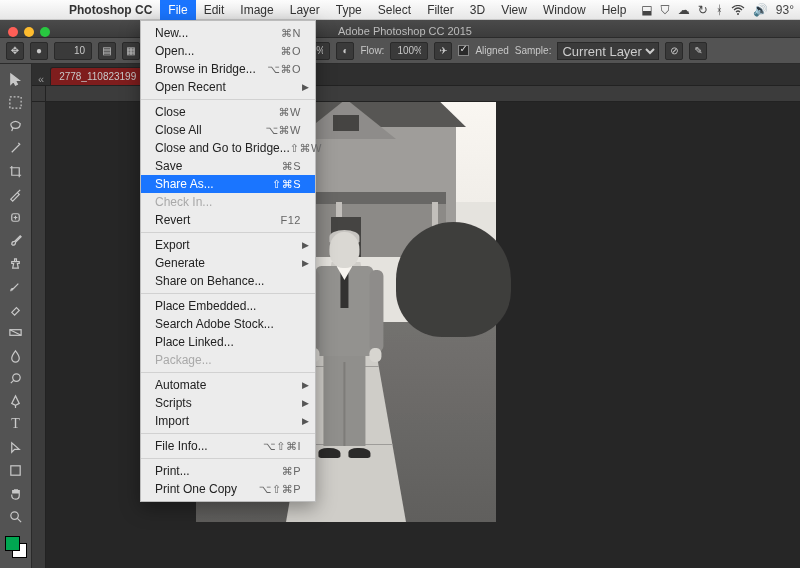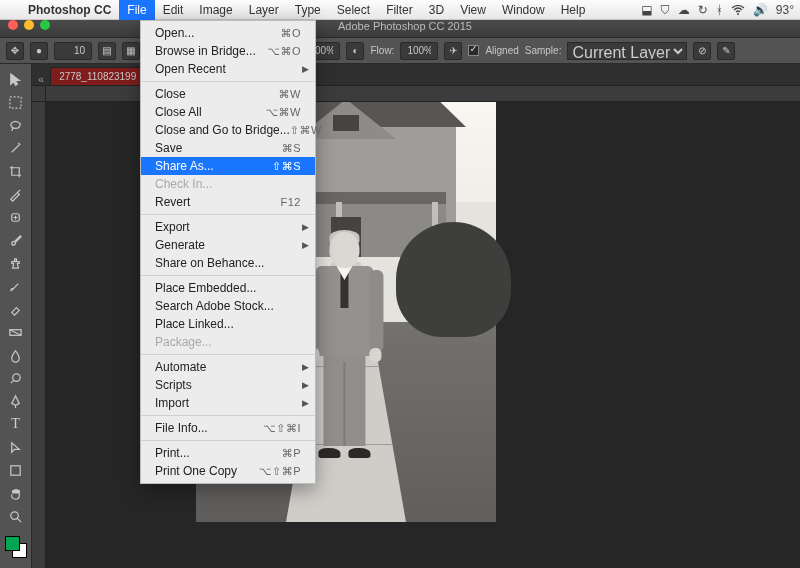--- a/index.html
+++ b/index.html
@@ -20,42 +20,42 @@
   }
   *{box-sizing:border-box;user-select:none;font-family:-apple-system,"Helvetica Neue",Arial,sans-serif;}
   html,body{margin:0;padding:0;width:800px;height:568px;overflow:hidden;background:#000;}
   #stage{position:relative;width:800px;height:568px;background:var(--ps-dark4);}
 
   
   #macbar{position:absolute;top:0;left:0;right:0;height:20px;background:linear-gradient(#fcfcfc,#e7e7e7);border-bottom:1px solid #c7c7c7;display:flex;align-items:center;font-size:12px;color:var(--mac-text);}
   #macbar .apple{padding:0 10px;font-size:13px;}
   #macbar .mitem{padding:0 8px;height:20px;line-height:20px;}
   #macbar .mitem.open{background:var(--menu-highlight);color:#fff;}
-  #macbar .appname{font-weight:600;}
+  #macbar .appname{font-weight:600;margin-left:41px;}
   #macbar .spacer{flex:1;}
   #macbar .tray{padding-right:6px;display:flex;align-items:center;gap:8px;font-size:12px;color:#444;}
   #macbar .tray span{display:inline-flex;align-items:center;}
 
   
-  #ps-title{position:absolute;top:20px;left:0;right:0;height:18px;background:linear-gradient(#4a4a4a,#3c3c3c);border-bottom:1px solid #2b2b2b;display:flex;align-items:flex-start;font-size:11px;color:#bbb;}
+  #ps-title{position:absolute;top:20px;left:0;right:0;height:18px;background:linear-gradient(#4a4a4a,#3c3c3c);border-bottom:1px solid #2b2b2b;display:flex;align-items:flex-end;font-size:11px;color:#bbb;}
   #ps-title .traffic{display:flex;gap:6px;padding:0 8px;}
   #ps-title .tl{width:10px;height:10px;border-radius:50%;}
   #ps-title .tl.red{background:#ff5f57;}
   #ps-title .tl.yel{background:#febc2e;}
   #ps-title .tl.grn{background:#28c840;}
   #ps-title .title{flex:1;text-align:center;margin-left:-48px;}
 
   
   #optbar{position:absolute;top:38px;left:0;right:0;height:26px;background:var(--ps-dark1);border-bottom:1px solid #2b2b2b;display:flex;align-items:center;font-size:10px;color:var(--ps-text);padding:0 6px;gap:6px;}
   #optbar .field{display:flex;align-items:center;gap:4px;background:#3a3a3a;border:1px solid #2a2a2a;border-radius:2px;padding:1px 4px;height:18px;}
   #optbar .field input{background:transparent;border:none;color:var(--ps-text);width:28px;font-size:10px;outline:none;text-align:right;}
   #optbar .ico{width:18px;height:18px;display:inline-flex;align-items:center;justify-content:center;border:1px solid #2a2a2a;border-radius:2px;background:#3a3a3a;font-size:10px;}
   #optbar .chk{width:11px;height:11px;border:1px solid #888;background:#2a2a2a;position:relative;}
   #optbar .chk.checked::after{content:"✓";position:absolute;top:-3px;left:0;color:#ddd;font-size:10px;}
-  #optbar select{background:#3a3a3a;color:#ccc;border:1px solid #2a2a2a;font-size:16px;height:18px;}
+  #optbar select{background:#3a3a3a;color:#ccc;border:1px solid #2a2a2a;font-size:13px;height:18px;}
 
   
   #tabrow{position:absolute;top:64px;left:32px;right:0;height:22px;background:var(--ps-dark3);display:flex;align-items:flex-end;font-size:10px;color:var(--ps-text);border-bottom:1px solid #222;}
   #tabrow .dpad{padding:0 6px;color:#999;font-size:11px;}
   #tabrow .tab{background:#7f1d1d;border:1px solid #222;border-bottom:none;padding:3px 8px;border-radius:3px 3px 0 0;}
   
   
   #tools{position:absolute;top:64px;left:0;width:32px;bottom:0;background:var(--ps-dark1);border-right:1px solid #2a2a2a;display:flex;flex-direction:column;align-items:center;padding-top:4px;gap:1px;}
   #tools .tool{width:26px;height:22px;display:flex;align-items:center;justify-content:center;color:#ccc;border-radius:2px;font-size:13px;}
   #tools .tool svg{width:15px;height:15px;stroke:#c8c8c8;fill:none;stroke-width:1.3;}
@@ -325,20 +325,24 @@
           <div class="head"></div>
         <div class="handL"></div>
           <div class="handR"></div>
         <div class="shoes"></div>
       </div>
     </div>
   </div>
 
   <div id="dropdown">
       <div class="row">
+        <span class="lab">New...</span>
+        <span class="sc">⌘N</span>
+      </div>
+      <div class="row">
         <span class="lab">Open...</span>
         <span class="sc">⌘O</span>
       </div>
       <div class="row">
         <span class="lab">Browse in Bridge...</span>
         <span class="sc">⌥⌘O</span>
       </div>
       <div class="row">
         <span class="lab">Open Recent</span>
         <span class="sub">▶</span>

